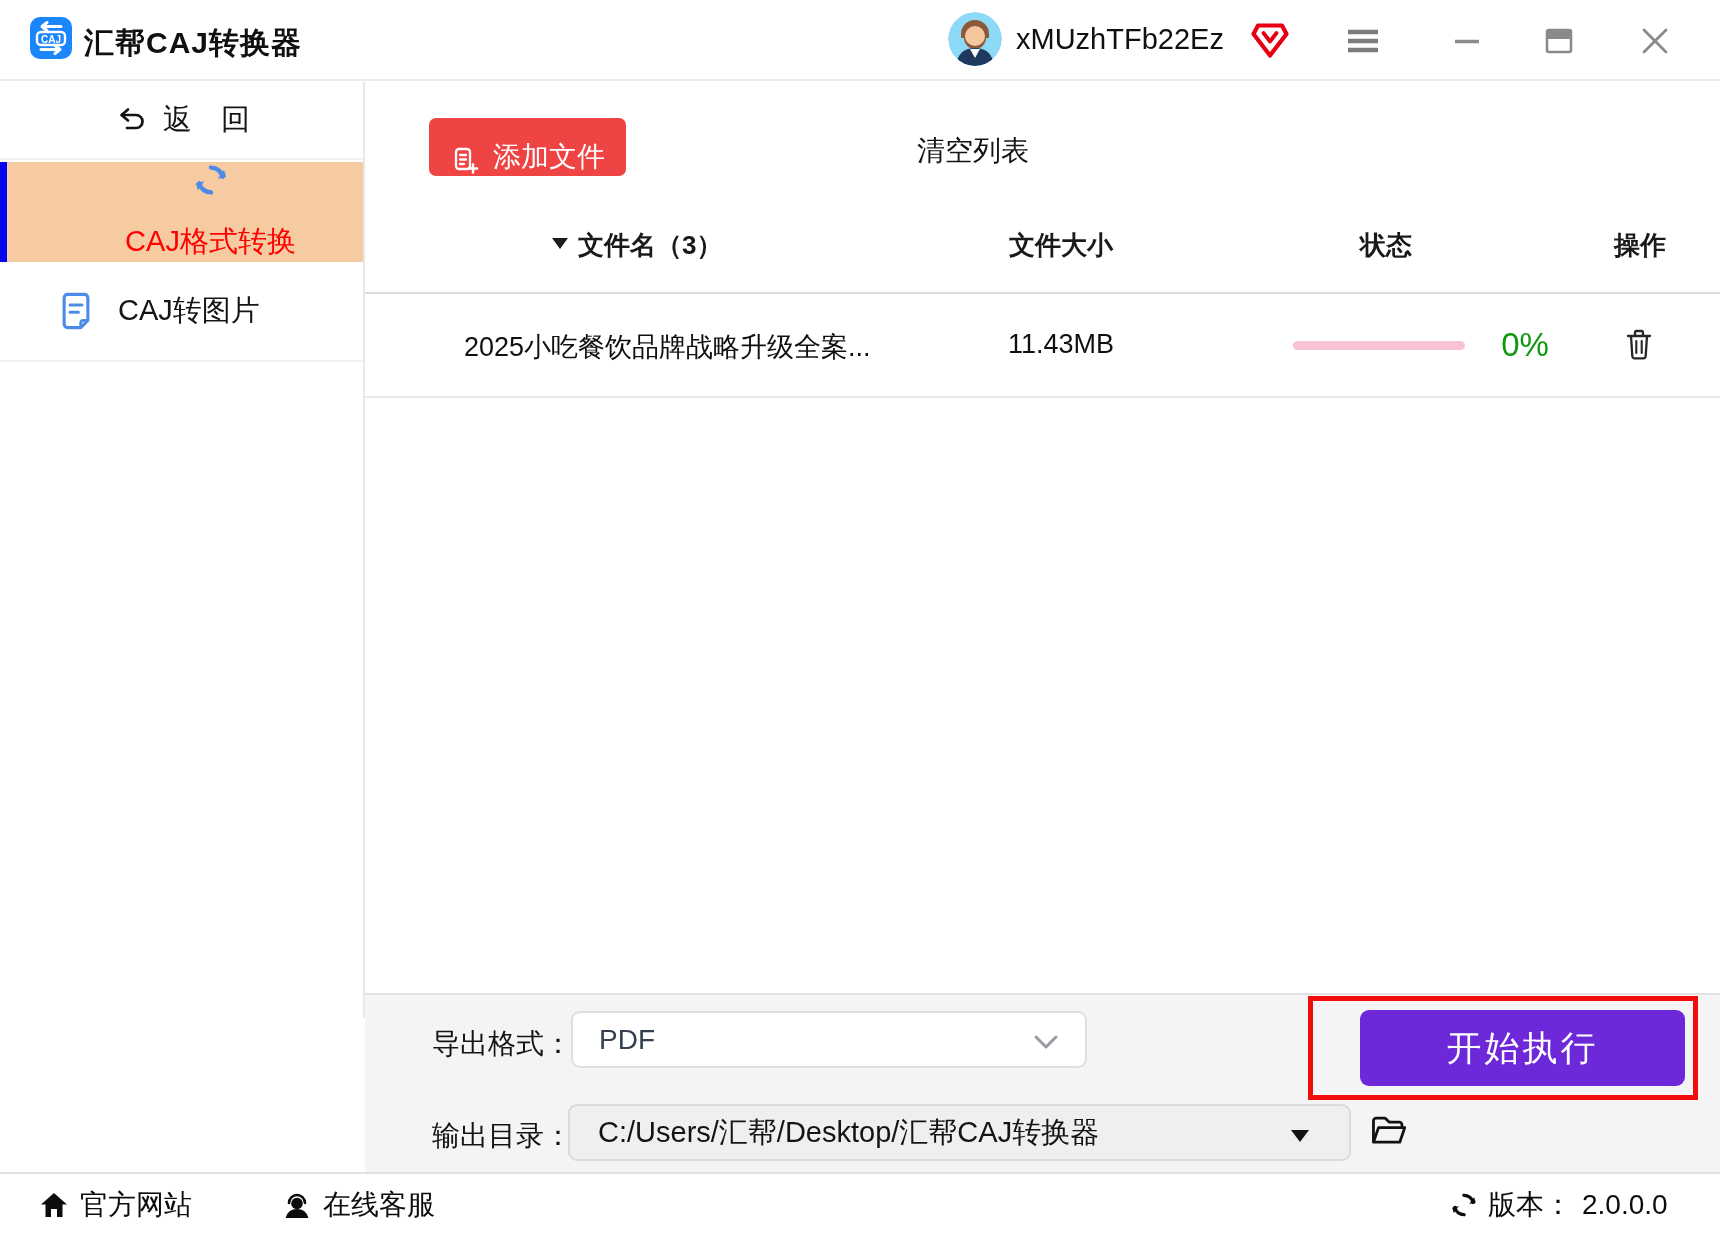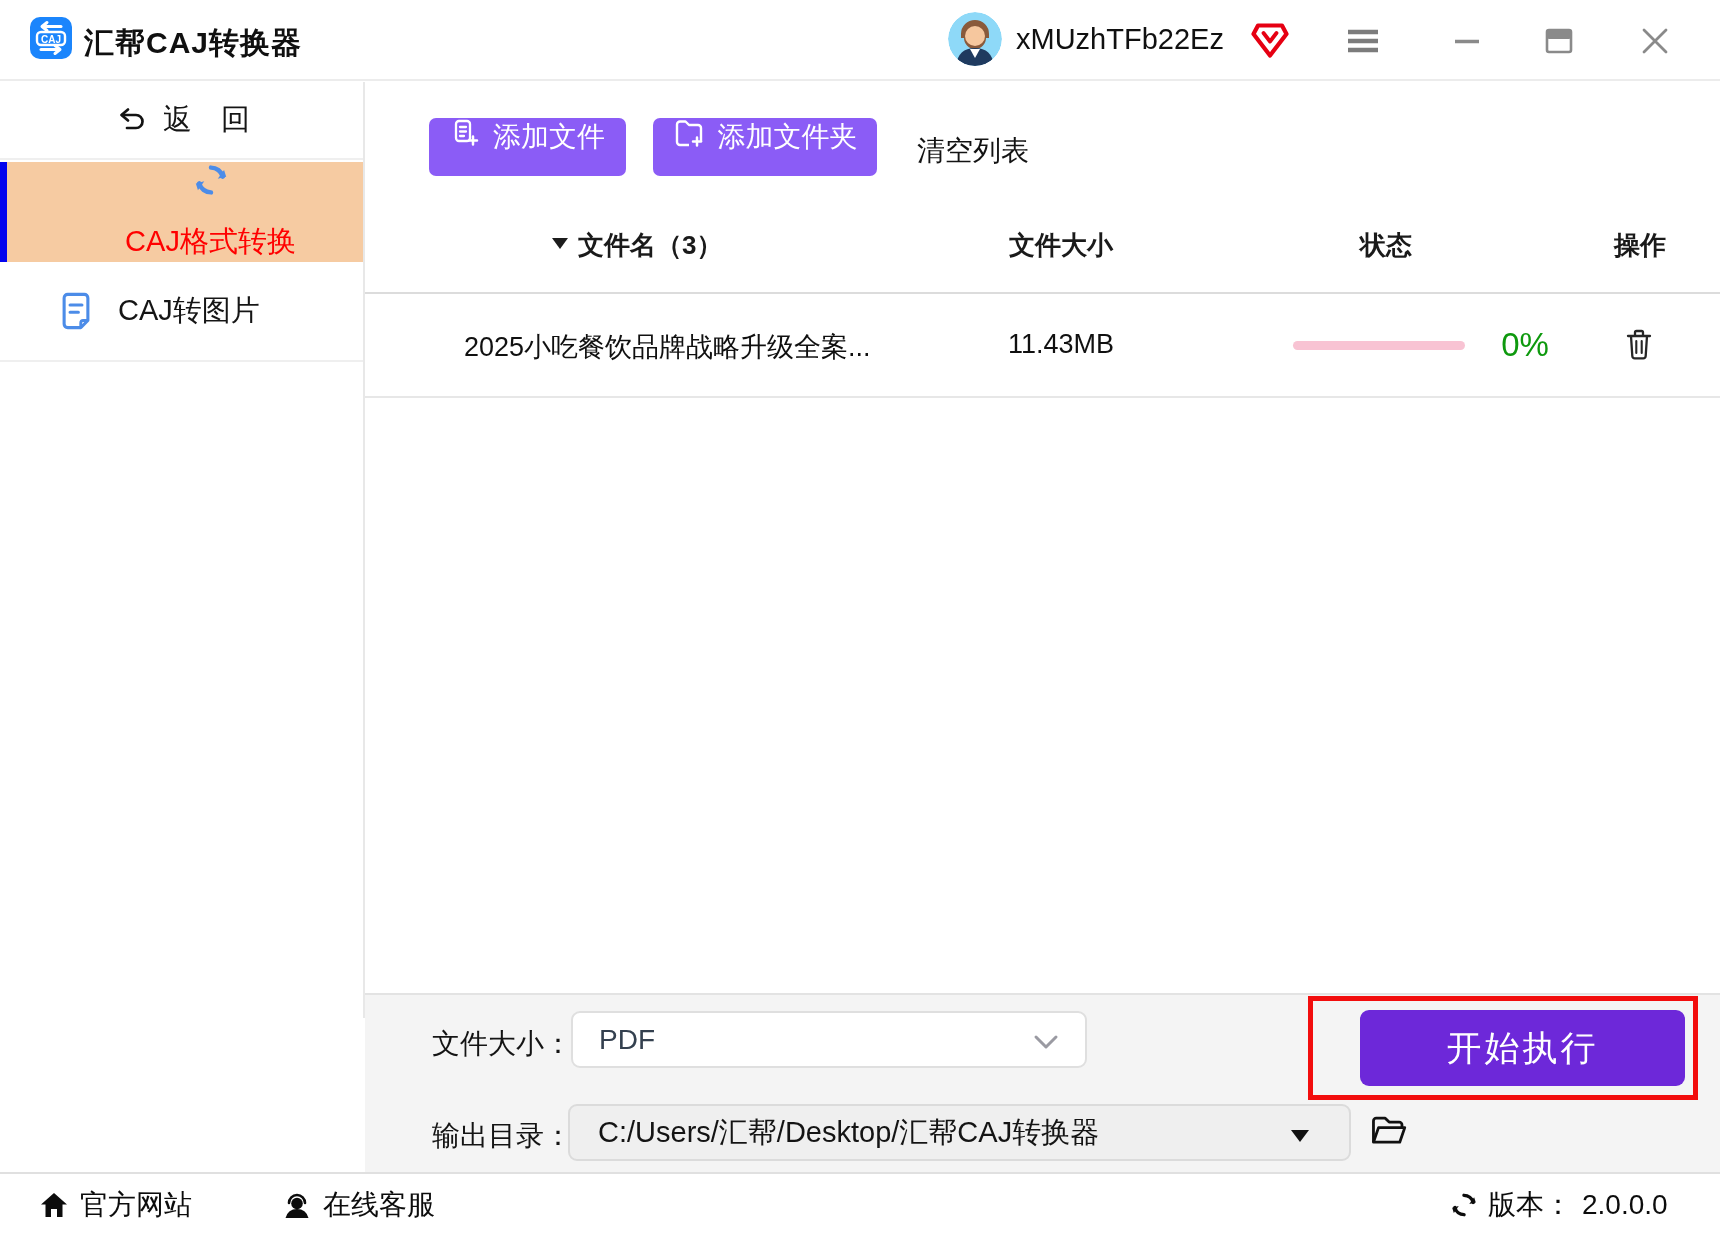--- a/index.html
+++ b/index.html
@@ -26,21 +26,21 @@
 
   
   .sidebar { left:0; top:82px; width:365px; height:936px; background:#fff; border-right:2px solid #e8e8e8; }
   .side-back { position:absolute; left:0; top:0; width:100%; height:78px; display:flex; align-items:center; justify-content:center; gap:18px; border-bottom:2px solid #efefef; font-size:29px; color:#151515; }
   .side-item { position:absolute; left:0; width:100%; height:100px; display:flex; align-items:center; padding-left:58px; gap:24px; font-size:29px; }
   .side-item-1 { top:80px; background:#f6cba2; color:#ff0000;flex-direction:column; }
   .side-item-1::before { content:""; position:absolute; left:0; top:0; bottom:0; width:7px; background:#0404ee; }
   .side-item-2 { top:180px; color:#151515; border-bottom:2px solid #efefef; }
 
   
-  .btn-blue { position:absolute; top:118px; height:58px; background:#8b5cf6; border-radius:7px; display:flex; align-items:flex-start; justify-content:center; gap:13px; color:#fff; font-size:28px; cursor:pointer; }
+  .btn-blue { position:absolute; top:118px; height:58px; background:#ef4444; border-radius:7px; display:flex; align-items:flex-end; justify-content:center; gap:13px; color:#fff; font-size:28px; cursor:pointer; }
   .btn-add-file { left:429px; width:197px; }
   .btn-add-folder { left:653px; width:224px; }
   .clear-list { left:917px; top:132px; font-size:28px; color:#131313; cursor:pointer; }
 
   
   .th { font-size:26px; font-weight:700; color:#1a1a1a; top:228px; }
   .tri-down-sm { left:552px; top:238px; width:0; height:0; border-left:8px solid transparent; border-right:8px solid transparent; border-top:11px solid #1c1c1c; }
   .th-name { left:578px; }
   .th-center { transform:translateX(-50%); }
   .divider-h { left:365px; width:1355px; height:2px; background:#dcdcdc; }
@@ -158,27 +158,20 @@
 
   <div class="abs btn-blue btn-add-file">
     <svg width="30" height="30" viewBox="0 0 30 30">
       <rect x="6" y="3" width="14" height="20" rx="3" fill="none" stroke="#fff" stroke-width="2.3"></rect>
       <path d="M10 9 H16 M10 13.5 H16 M10 18 H14" stroke="#fff" stroke-width="2.3" stroke-linecap="round"></path>
       <path d="M23 18.5 v8 M19 22.5 h8" stroke="#fff" stroke-width="2.5" stroke-linecap="round"></path>
     </svg>
     <span>添加文件</span>
   </div>
 
-  <div class="abs btn-blue btn-add-folder">
-    <svg width="32" height="30" viewBox="0 0 32 30">
-      <path d="M28 24 v-14 a3 3 0 0 0 -3 -3 h-9 l-3.5 -3.5 H7 a3 3 0 0 0 -3 3 V24 a3 3 0 0 0 3 3 h9" fill="none" stroke="#fff" stroke-width="2.4" stroke-linejoin="round"></path>
-      <path d="M24 19.5 v8 M20 23.5 h8" stroke="#fff" stroke-width="2.5" stroke-linecap="round"></path>
-    </svg>
-    <span>添加文件夹</span>
-  </div>
 
   <div class="abs clear-list">清空列表</div>
 
   <div class="abs tri-down-sm"></div>
   <div class="abs th th-name">文件名（3）</div>
   <div class="abs th th-center" style="left:1061px;">文件大小</div>
   <div class="abs th th-center" style="left:1386px;">状态</div>
   <div class="abs th th-center" style="left:1640px;">操作</div>
   <div class="abs divider-h div-header"></div>
 
@@ -191,21 +184,21 @@
       <path d="M4 8 H26" stroke="#262626" stroke-width="2.3" stroke-linecap="round"></path>
       <path d="M11 8 V4.5 a1.5 1.5 0 0 1 1.5 -1.5 h5 a1.5 1.5 0 0 1 1.5 1.5 V8" fill="none" stroke="#262626" stroke-width="2.3"></path>
       <path d="M7 8 l1.3 20 a2.5 2.5 0 0 0 2.5 2.3 h8.4 a2.5 2.5 0 0 0 2.5 -2.3 L23 8" fill="none" stroke="#262626" stroke-width="2.3" stroke-linejoin="round"></path>
       <path d="M12.3 13 v12 M17.7 13 v12" stroke="#262626" stroke-width="2.1" stroke-linecap="round"></path>
     </svg>
   </div>
   <div class="abs divider-h div-row"></div>
 
   <div class="abs panel"></div>
 
-  <div class="abs panel-label lbl-format">文件大小：</div>
+  <div class="abs panel-label lbl-format">导出格式：</div>
   <div class="abs select-format">
     <span class="val">PDF</span>
     <svg class="chev" width="26" height="16" viewBox="0 0 26 16">
       <path d="M3 3 L13 13 L23 3" fill="none" stroke="#9a9aa2" stroke-width="3" stroke-linecap="round" stroke-linejoin="round"></path>
     </svg>
   </div>
 
   <div class="abs panel-label lbl-output">输出目录：</div>
   <div class="abs select-output">
     <span class="val">C:/Users/汇帮/Desktop/汇帮CAJ转换器</span>

